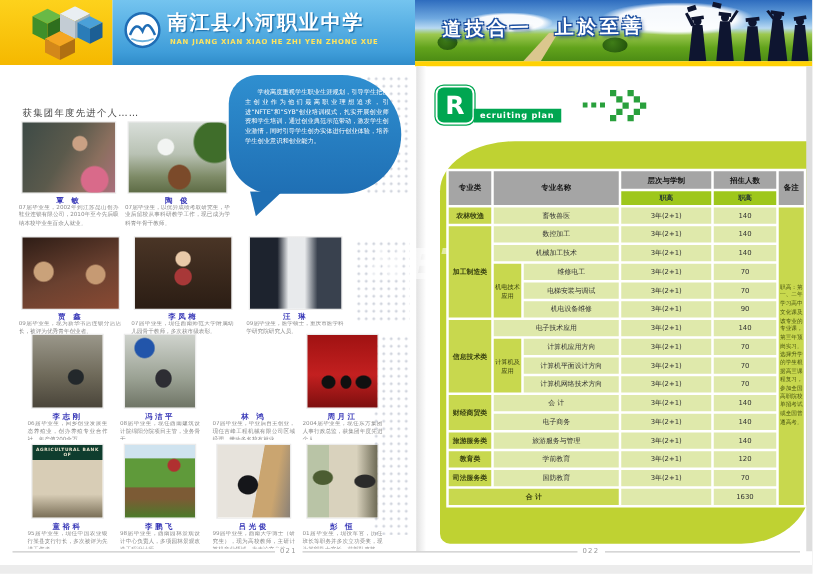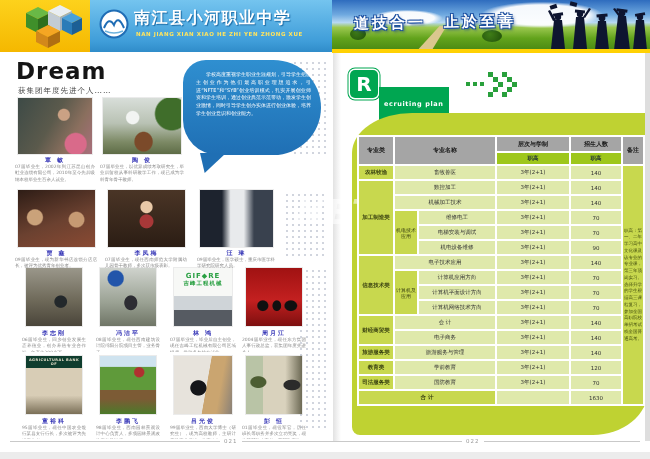--- a/index.html
+++ b/index.html
@@ -44,21 +44,21 @@
   .ph-d2{background:radial-gradient(circle at 70% 28%,#b03030 0 8%,transparent 10%),linear-gradient(180deg,#cfe3ef 0 18%,#5f9a3a 19% 58%,#7c5b35 59% 74%,#4c7a2a 100%);}
   .ph-d3{background:radial-gradient(ellipse at 42% 55%,#15161a 0 16%,transparent 18%),linear-gradient(100deg,#e7e3dc 0 55%,#caa570 56% 76%,#8a8177 100%);}
   .ph-d4{background:radial-gradient(ellipse at 22% 45%,#4c5d32 0 12%,transparent 14%),radial-gradient(ellipse at 82% 50%,#2b2b2b 0 12%,transparent 14%),linear-gradient(90deg,#b9c4a6 0 30%,#d9d2bd 31% 70%,#6d6a55 100%);}
   .brand-en{font-size:7px;font-weight:bold;color:#2aa043;letter-spacing:1px;text-align:center;}
   .brand-cn{font-size:5.5px;font-weight:bold;color:#2aa043;letter-spacing:1px;text-align:center;}
   .bank-text{font-size:3.5px;color:#e8e2cc;letter-spacing:.5px;text-align:center;font-weight:bold;}
 
   
   .r-logo{background:#00a651;border-radius:5px;color:#fff;font-size:20px;font-weight:bold;text-align:center;line-height:28px;box-shadow:0 0 0 1.5px #fff,0 0 0 2.5px #00a651;}
   .rp-title{font-size:16px;font-weight:bold;color:#1d1d1d;letter-spacing:4px;white-space:nowrap;}
-  .rp-substrip{background:#00a651;color:#fff;font-size:6.5px;font-weight:bold;letter-spacing:.6px;line-height:11px;padding:12px 5px;white-space:nowrap;}
+  .rp-substrip{background:#00a651;color:#fff;font-size:6.5px;font-weight:bold;letter-spacing:.6px;line-height:11px;padding:0 5px;white-space:nowrap;}
   .lime-panel{background:#bfd232;border-top-left-radius:60px 40px;border-bottom-right-radius:55px 45px;border-bottom-left-radius:8px;}
   table.enroll{border-collapse:separate;border-spacing:2px;background:#fff;table-layout:fixed;width:288px;}
   table.enroll th,table.enroll td{overflow:hidden;vertical-align:middle;text-align:center;padding:1px 1px;}
   th.hdr{background:#a5a5a5;color:#161616;font-size:6px;font-weight:bold;height:12px;}
   th.subhdr{background:#9ec71c;color:#233;font-size:5.5px;font-weight:bold;height:9px;}
   td.cell{background:#dfe9ab;color:#333;font-size:5.5px;height:11px;}
   td.cellcat{background:#c8d84e;color:#384010;font-size:5.5px;font-weight:bold;}
   td.cellgrp{background:#c8d84e;color:#384010;font-size:5px;}
   td.cellremark{background:#c8d84e;color:#45500f;font-size:4.5px;line-height:1.5;text-align:center;padding:2px 1px;}
   .pagenum{font-size:5.5px;color:#999;letter-spacing:1px;background:#fff;padding:0 4px;}
@@ -131,21 +131,20 @@
     </svg>
     <div class="abs school-name" style="left:44px;top:8px">南江县小河职业中学</div>
     <div class="abs school-pinyin" style="left:46px;top:31px">NAN JIANG XIAN XIAO HE ZHI YEN ZHONG XUE</div>
   </div>
   <div class="abs yellow-strip"></div>
 
   <div class="abs dots" style="left:292px;top:60px;width:36px;height:96px"></div>
   <div class="abs dots" style="left:284px;top:192px;width:44px;height:66px"></div>
   <div class="abs dots" style="left:298px;top:268px;width:30px;height:160px"></div>
 
-  <div class="abs dream-title" style="left:16px;top:58px">Dream</div>
   <div class="abs dream-sub" style="left:18px;top:86px">获集团年度先进个人……</div>
 
   <div class="abs bubble" style="left:183px;top:60px;width:138px;height:95px">
     <div class="bubble-text">学校高度重视学生职业生涯规划，引导学生把自主创业作为他们最高职业理想追求，引进“NFTE”和“SYB”创业培训模式，扎实开展创业师资和学生培训，通过创业典范示范带动，激发学生创业激情，同时引导学生创办实体进行创业体验，培养学生创业意识和创业能力。</div>
   </div>
   <div class="abs bubble-tail" style="left:200px;top:153px"></div>
 
   <div class="abs photo ph-a1" style="left:18px;top:98px;width:74px;height:56px"></div>
   <div class="abs photo ph-a2" style="left:103px;top:98px;width:78px;height:56px"></div>
   <div class="abs alum-name" style="left:18px;top:156px;width:74px">覃 敏</div>
@@ -158,24 +157,20 @@
   <div class="abs photo ph-b3" style="left:200px;top:190px;width:73px;height:57px"></div>
   <div class="abs alum-name" style="left:18px;top:249px;width:77px">贾 鑫</div>
   <div class="abs alum-name" style="left:108px;top:249px;width:77px">李凤梅</div>
   <div class="abs alum-name" style="left:200px;top:249px;width:73px">汪 琳</div>
   <div class="abs alum-cap" style="left:15px;top:257px;width:82px;height:14px">09届毕业生，现为新华书店连锁分店店长，被评为优秀青年创业者。</div>
   <div class="abs alum-cap" style="left:105px;top:257px;width:82px;height:14px">07届毕业生，现任西南师范大学附属幼儿园骨干教师，多次获市级表彰。</div>
   <div class="abs alum-cap" style="left:197px;top:257px;width:78px;height:14px">09届毕业生，医学硕士，重庆市医学科学研究院研究人员。</div>
 
   <div class="abs photo ph-c1" style="left:26px;top:268px;width:56px;height:58px"></div>
   <div class="abs photo ph-c2" style="left:100px;top:268px;width:56px;height:58px"></div>
-  <div class="abs photo ph-c3" style="left:174px;top:268px;width:58px;height:58px">
-    <div class="brand-en" style="margin-top:4px">GIF◆RE</div>
-    <div class="brand-cn">吉峰工程机械</div>
-  </div>
   <div class="abs photo ph-c4" style="left:246px;top:268px;width:56px;height:58px"></div>
   <div class="abs alum-name" style="left:26px;top:329px;width:56px">李志刚</div>
   <div class="abs alum-name" style="left:100px;top:329px;width:56px">冯洁平</div>
   <div class="abs alum-name" style="left:174px;top:329px;width:58px">林 鸿</div>
   <div class="abs alum-name" style="left:246px;top:329px;width:56px">周月江</div>
   <div class="abs alum-cap" style="left:22px;top:337px;width:64px;height:15px">06届毕业生，回乡创业发展生态养殖业，创办养殖专业合作社，年产值200余万。</div>
   <div class="abs alum-cap" style="left:96px;top:337px;width:64px;height:15px">08届毕业生，现任西南建筑设计院绵阳分院项目主管，业务骨干。</div>
   <div class="abs alum-cap" style="left:170px;top:337px;width:66px;height:15px">07届毕业生，毕业后自主创业，现任吉峰工程机械有限公司区域经理，带动多名校友就业。</div>
   <div class="abs alum-cap" style="left:242px;top:337px;width:64px;height:15px">2004届毕业生，现任东方集团人事行政总监，获集团年度先进个人。</div>
 

